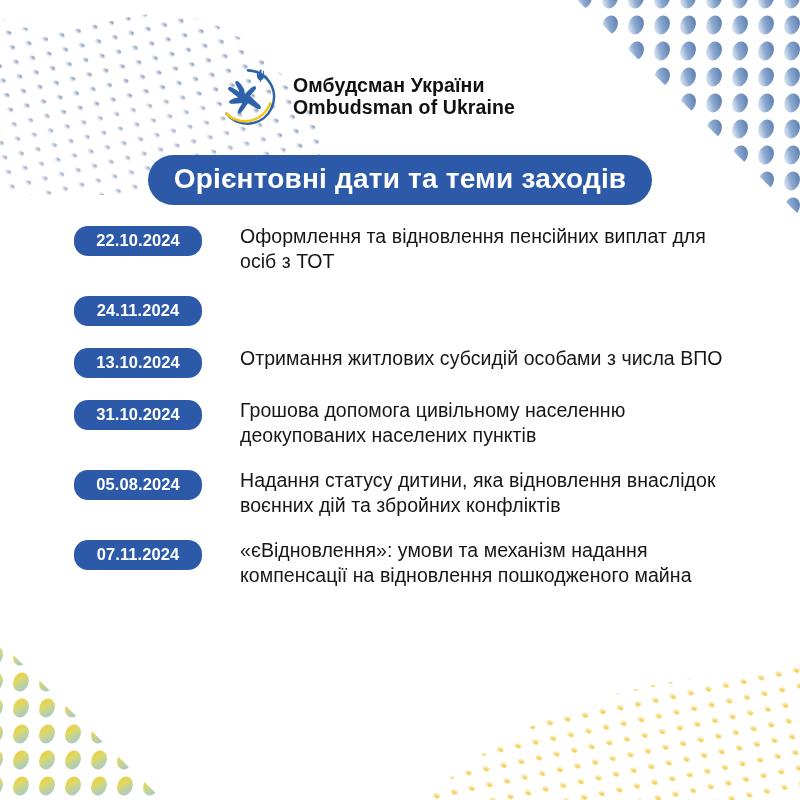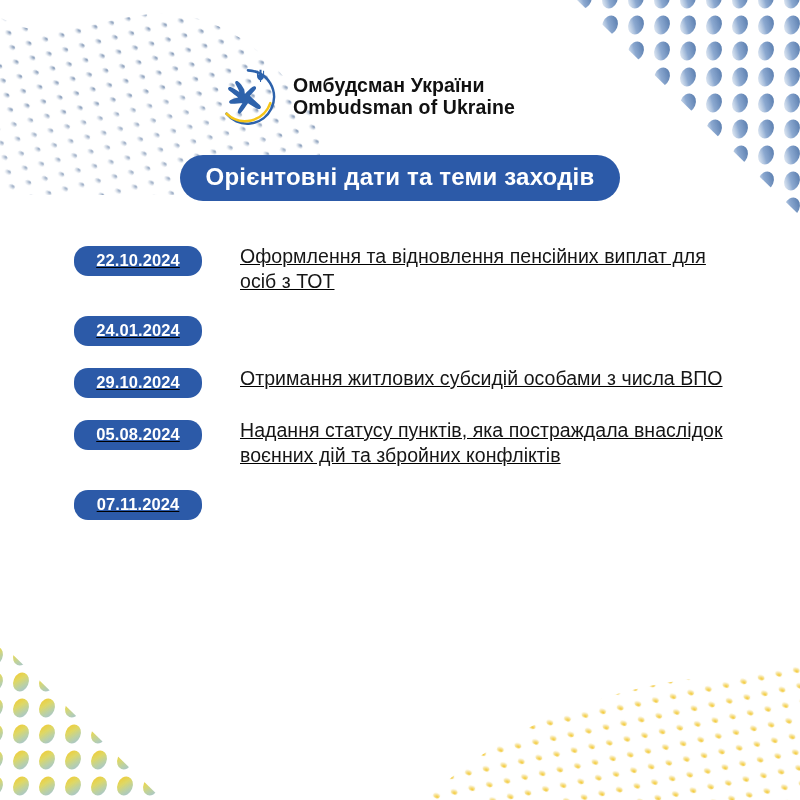--- a/index.html
+++ b/index.html
@@ -64,35 +64,34 @@
     position: absolute;
     top: 155px;
     left: 0;
     width: 800px;
     display: flex;
     justify-content: center;
   }
   #title-pill {
     background: #2c5aa8;
     color: #ffffff;
-    font-size: 24px;
+    font-size: 28px;
     font-weight: bold;
     border-radius: 26px;
     padding: 8px 26px 10px 26px;
     letter-spacing: 0.2px;
     white-space: nowrap;
   }
 
   
   #agenda {
     position: absolute;
-    top: 244px;
+    top: 224px;
     left: 74px;
     width: 660px;
-    text-decoration: underline;
   }
   .row {
     display: flex;
     align-items: flex-start;
     margin-bottom: 20px;
   }
   .date-badge {
     flex: 0 0 auto;
     width: 128px;
     box-sizing: border-box;
@@ -234,33 +233,38 @@
   </div>
 
   <div id="agenda">
 
     <div class="row">
       <div class="date-badge">22.10.2024</div>
       <div class="row-title">Оформлення та відновлення пенсійних виплат для осіб з ТОТ</div>
     </div>
 
     <div class="row">
-      <div class="date-badge">24.01.2024</div>
-    </div>
-
-    <div class="row">
-      <div class="date-badge">29.10.2024</div>
+      <div class="date-badge">24.11.2024</div>
+    </div>
+
+    <div class="row">
+      <div class="date-badge">13.10.2024</div>
       <div class="row-title">Отримання житлових субсидій особами з числа ВПО</div>
     </div>
 
+    <div class="row">
+      <div class="date-badge">31.10.2024</div>
+      <div class="row-title">Грошова допомога цивільному населенню деокупованих населених пунктів</div>
+    </div>
 
     <div class="row">
       <div class="date-badge">05.08.2024</div>
-      <div class="row-title">Надання статусу пунктів, яка постраждала внаслідок воєнних дій та збройних конфліктів</div>
+      <div class="row-title">Надання статусу дитини, яка відновлення внаслідок воєнних дій та збройних конфліктів</div>
     </div>
 
     <div class="row">
       <div class="date-badge">07.11.2024</div>
+      <div class="row-title">«єВідновлення»: умови та механізм надання компенсації на відновлення пошкодженого майна</div>
     </div>
 
   </div>
 
 </div>
 
 </body></html>

